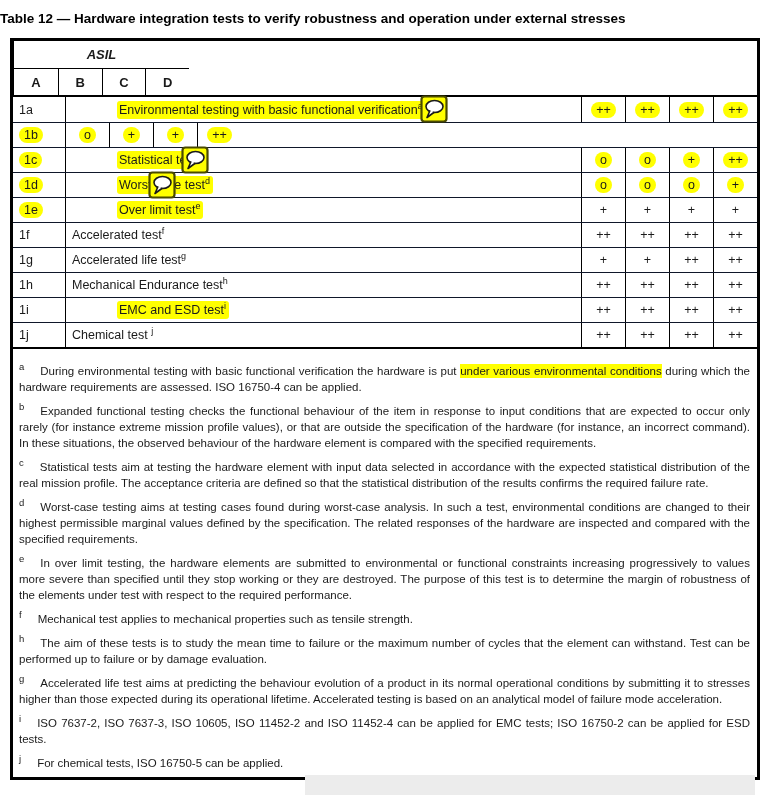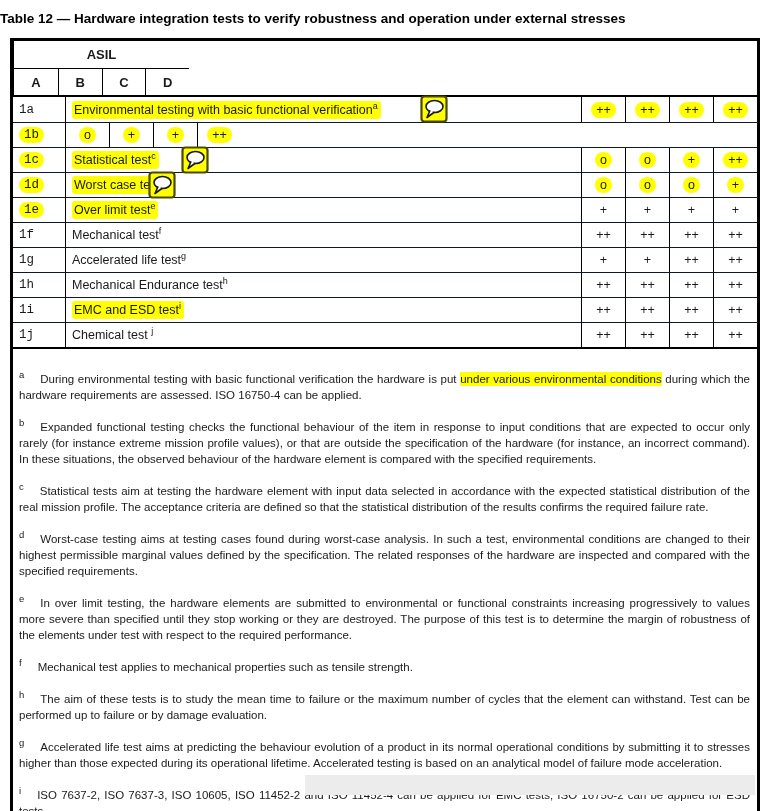--- a/index.html
+++ b/index.html
@@ -16,46 +16,46 @@
   .tablewrap {
     position:absolute; left:10px; top:38px; width:750px;
     border:3px solid #000; background:transparent;
   }
   
   .thead { display:flex; border-bottom:2px solid #000; height:56px; }
   .h-methods { flex:1; display:flex; align-items:center; justify-content:center;
                font-weight:bold; font-size:13px; }
   .h-asil-block { width:176px; border-left:1px solid #000; display:flex; flex-direction:column; }
   .h-asil { height:28px; border-bottom:1px solid #000; text-align:center;
-            line-height:27px; font-weight:bold; font-size:13px; }
+            line-height:27px; font-weight:bold; font-size:13px;font-style:italic; }
   .h-cols { display:flex; flex:1; }
   .h-col { width:44px; border-left:1px solid #000; text-align:center;
            font-weight:bold; font-size:13px; line-height:27px; }
   .h-col:first-child { border-left:none; }
   
   .trow { display:flex; height:25px; border-top:1px solid #0f172a; align-items:stretch; }
   .trow:first-child { border-top:none; }
-  .c-num { width:52px; padding-left:6px; display:flex; align-items:center; font-size:12.5px;font-family:Liberation Mono, monospace; }
+  .c-num { width:52px; padding-left:6px; display:flex; align-items:center; font-size:12.5px; }
   .c-method { flex:1; border-left:1px solid #000; padding-left:6px;
               display:flex; align-items:center; font-size:12.5px; position:relative; }
   .c-val { width:44px; border-left:1px solid #000; display:flex;
            align-items:center; justify-content:center; font-size:12.5px; }
   sup { font-size:9px; vertical-align:super; line-height:0; }
-  .hl-text { background:#ffff00; padding:2px 3px 2px 2px; border-radius:3px; }
+  .hl-text { background:#ffff00; padding:2px 3px 2px 2px; border-radius:3px;margin-left:45px; }
   .hl-blob { background:#ffff00; padding:1px 5px; border-radius:8px; }
   .comment {
     position:absolute; top:-2px; width:28px; height:28px; z-index:5; cursor:pointer;
   }
   .comment svg { display:block; }
   
   .tfoot {
     border-top:2px solid #000; padding:6px 7px 2px 6px;
     font-size:11.5px; line-height:16px; text-align:justify; position:relative;
   }
-  .fn { margin:16px 0 8px 0; }
+  .fn { margin:8px 0 8px 0; }
   .fn:last-child { margin-bottom:4px; }
   .fn sup.marker { font-size:9.5px; margin-right:16px; }
   mark, .fn-hl { background:#ffff00; color:inherit; padding:1px 0; }
   .artifact {
     position:absolute; left:305px; top:775px; width:450px; height:20px;
     background:#ececec;
   }
 </style>
 </head>
 <body>
@@ -199,21 +199,21 @@
       <div class="c-val">
           <span>+</span>
         </div>
     </div>
 
     <div class="trow">
       <div class="c-num">
           <span>1f</span>
         </div>
       <div class="c-method">
-        <span><span>Mechanical test</span><sup>f</sup></span>
+        <span><span>Accelerated test</span><sup>f</sup></span>
       </div>
       <div class="c-val">
           <span>++</span>
         </div>
       <div class="c-val">
           <span>++</span>
         </div>
       <div class="c-val">
           <span>++</span>
         </div>

